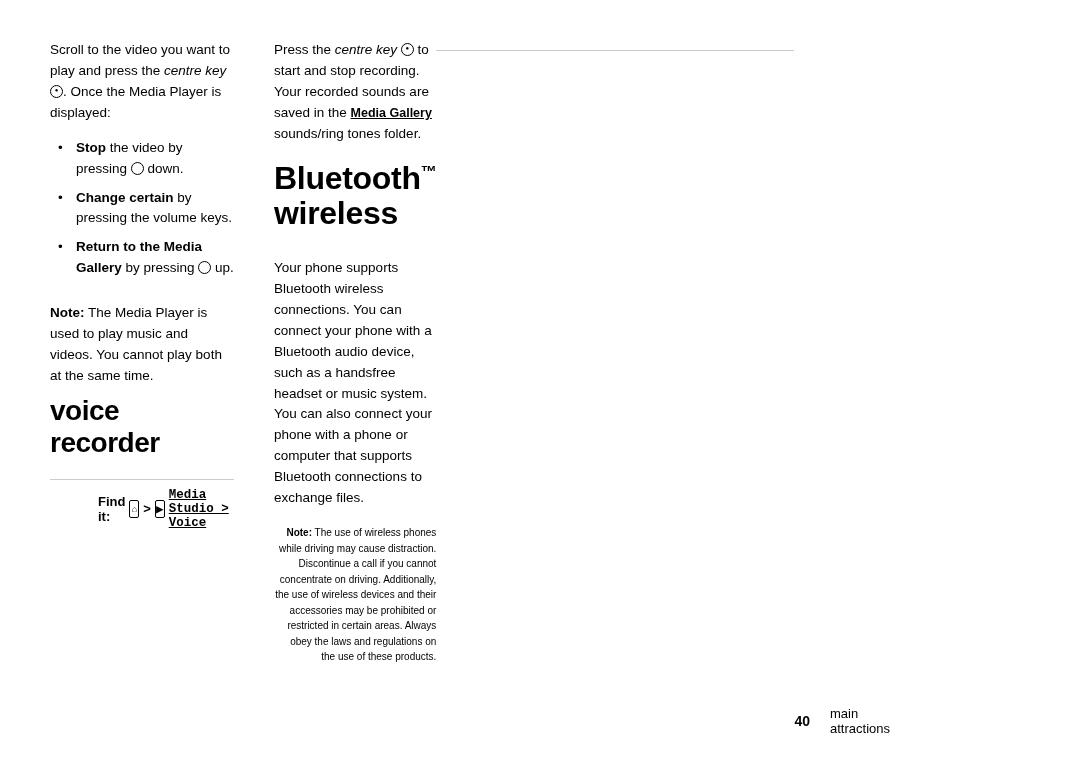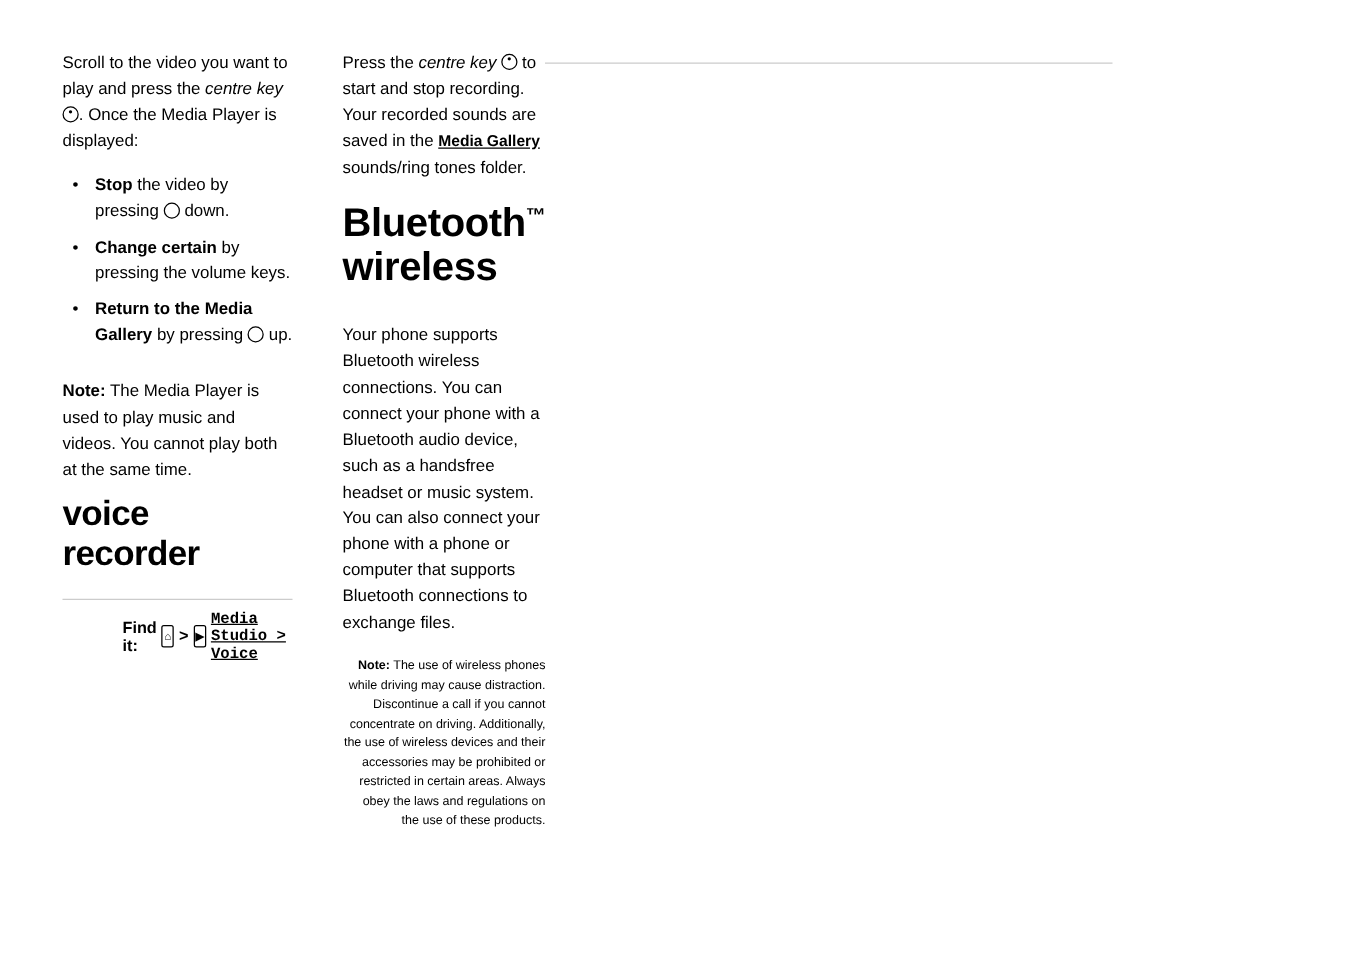--- a/index.html
+++ b/index.html
@@ -281,14 +281,18 @@
       <p class="right-note">
         <strong>Note:</strong> The use of wireless phones while driving may cause distraction. Discontinue a call if you cannot concentrate on driving. Additionally, the use of wireless devices and their accessories may be prohibited or restricted in certain areas. Always obey the laws and regulations on the use of these products.
       </p>
 
     </div>
 
   </div>
 
   <div class="divider-line"></div>
 
+  <div class="footer">
+    <span class="page-number">40</span>
+    <span class="page-label">main attractions</span>
+  </div>
 
 </div>
 
 </body></html>

